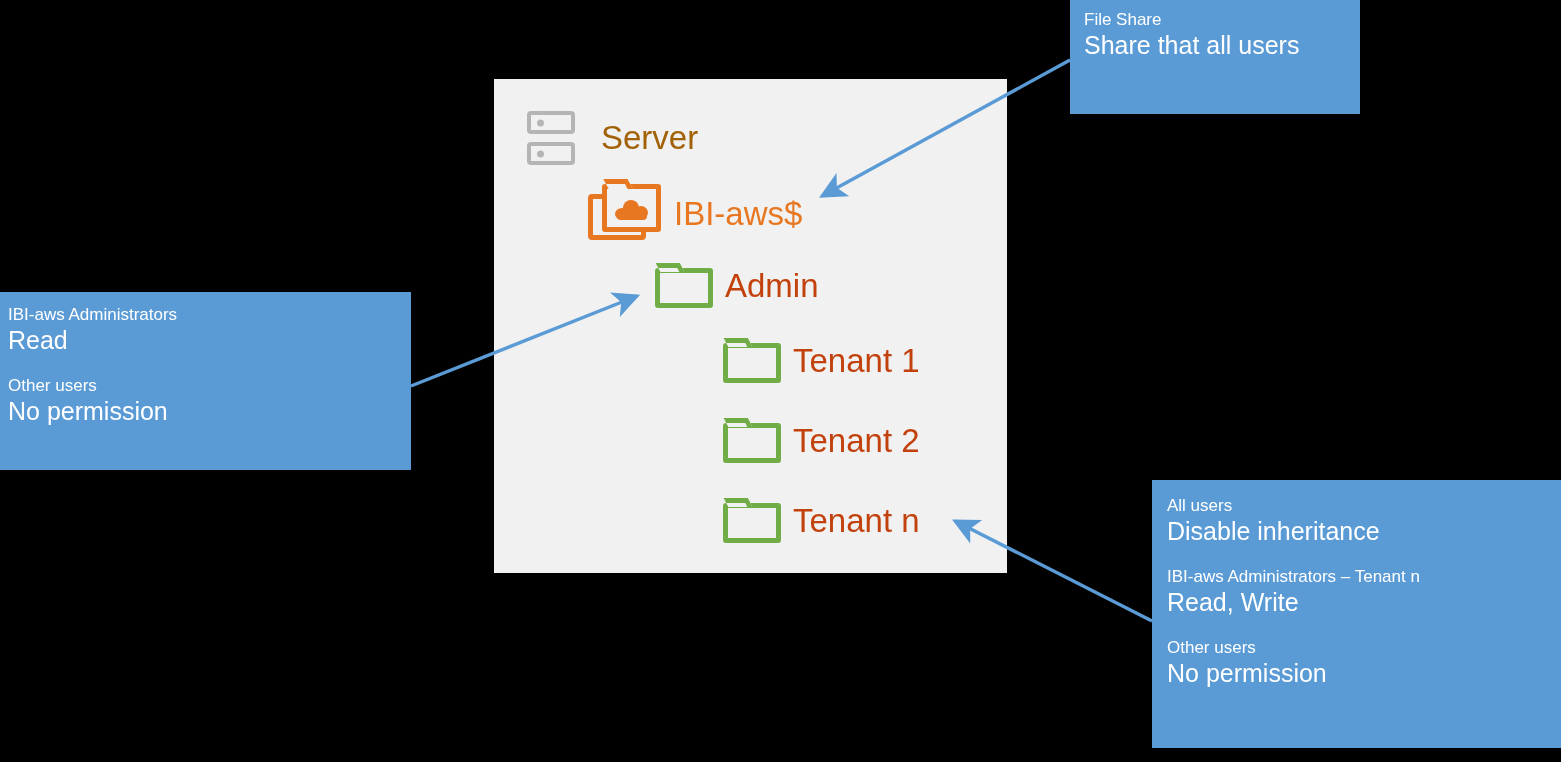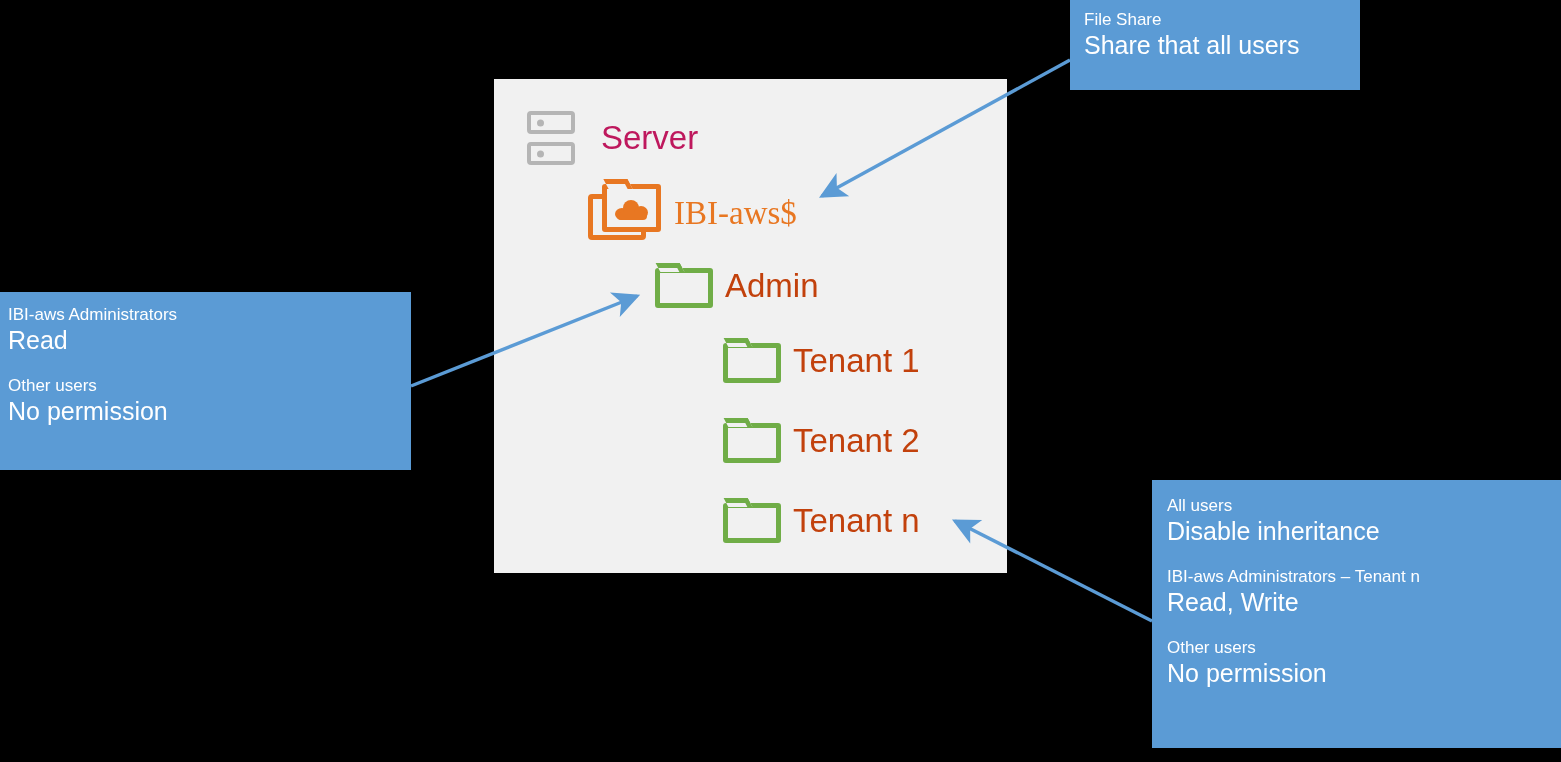--- a/index.html
+++ b/index.html
@@ -36,21 +36,21 @@
     align-items: center;
     white-space: nowrap;
   }
   .tree-row .label {
     line-height: 1;
   }
 
   
   .row-server { left: 31px; top: 27px; }
   .row-server .label {
-    color: #be185d;
+    color: #a16207;
     font-size: 33px;
     margin-left: 19px;
     font-weight: 400;
   }
   .server-icon {
     width: 57px;
     height: 62px;
     position: relative;
   }
   .server-bar {
@@ -71,21 +71,21 @@
     left: 6px;
     top: 50%;
     transform: translateY(-50%);
     width: 7px;
     height: 7px;
     border-radius: 50%;
     background: #B5B5B5;
   }
 
   
-  .row-share { left: 94px; top: 105px; font-family: Liberation Serif, serif; }
+  .row-share { left: 94px; top: 105px; }
   .row-share .label {
     color: #E87722;
     font-size: 33px;
     margin-left: 12px;
   }
   .cloud-folder {
     position: relative;
     width: 74px;
     height: 58px;
   }
@@ -202,21 +202,21 @@
     white-space: nowrap;
   }
   .callout p.small { font-size: 17px; }
   .callout p.big   { font-size: 25px; }
   .callout p.gap   { height: 19px; }
 
   .callout-fileshare {
     left: 1070px;
     top: 0px;
     width: 290px;
-    height: 90px;
+    height: 114px;
     padding: 9px 0 0 14px;
   }
   .callout-fileshare p.big { white-space: normal; line-height: 1.22; }
 
   .callout-admin {
     left: 0px;
     top: 292px;
     width: 411px;
     height: 178px;
     padding: 12px 0 0 8px;

